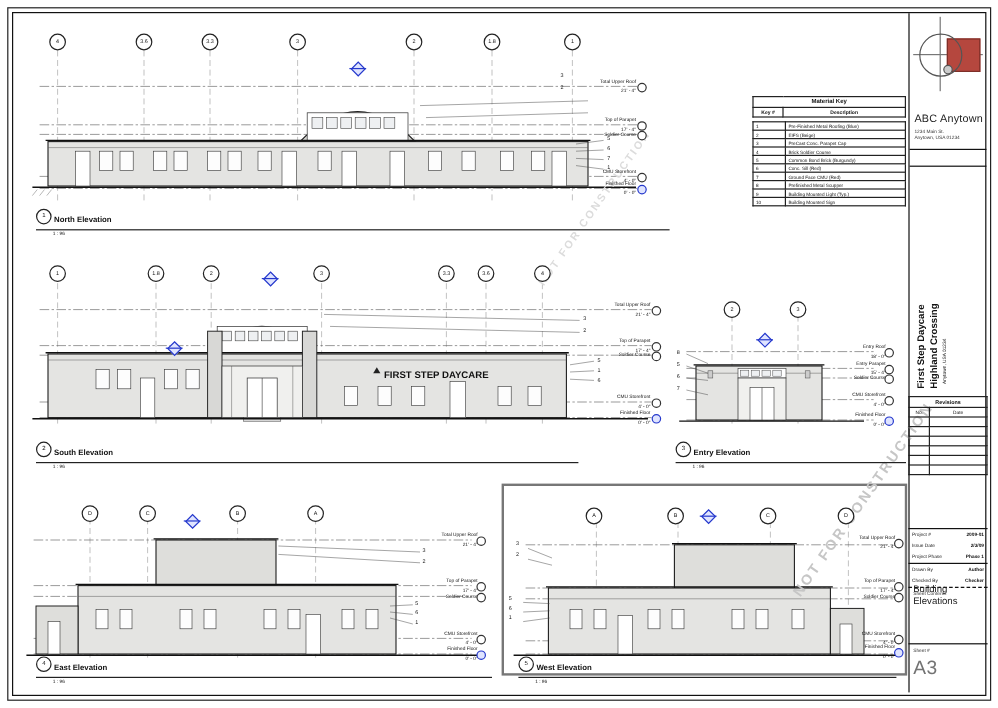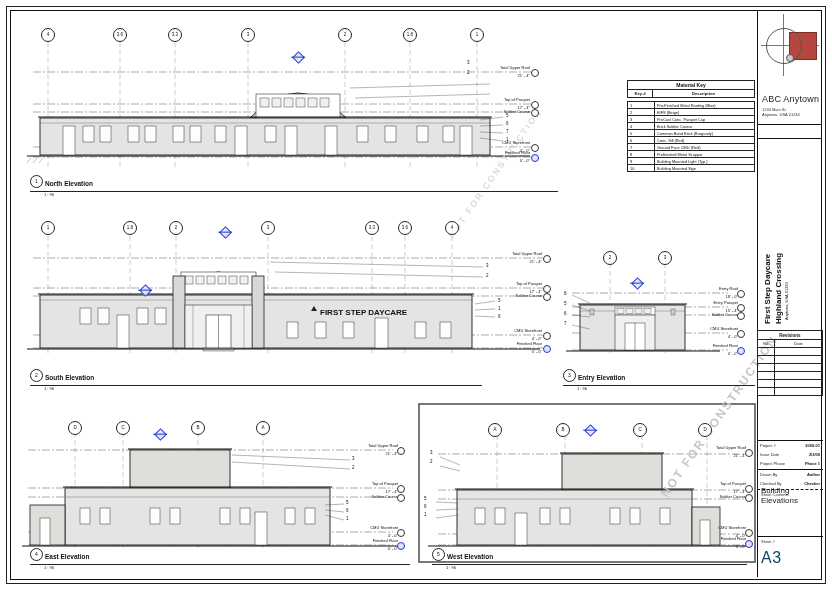--- a/index.html
+++ b/index.html
@@ -38,21 +38,21 @@
   .paddr{font-size:4px;margin-top:4px;line-height:6px;}
   .rev{position:absolute;left:757px;top:330px;width:66px;z-index:3;}
   .rev table{width:66px;}
   .rev td{border:0.6px solid #222;font-size:4px;height:7px;text-align:center;padding:0;}
   .rev .rtitle{font-weight:700;font-size:4.5px;height:8px;}
   .inf{position:absolute;left:757px;width:66px;display:flex;justify-content:space-between;font-size:4px;line-height:9px;z-index:3;}
   .inf .lab{padding-left:3px;color:#222;}
   .inf .val{padding-right:3px;font-weight:700;}
   .contents{position:absolute;left:761px;top:486px;width:58px;font-size:8px;line-height:10px;color:#222;z-index:3;}
   .slab{position:absolute;left:761px;font-size:4px;color:#333;z-index:3;}
-  .sheetnum{position:absolute;left:761px;top:549px;font-size:16px;letter-spacing:0.5px;color:#0c4a6e;z-index:3;}
+  .sheetnum{position:absolute;left:761px;top:549px;font-size:16px;letter-spacing:0.5px;color:#737373;z-index:3;}
   .wm{position:absolute;color:#c6c6c6;font-weight:700;letter-spacing:2px;white-space:nowrap;z-index:2;pointer-events:none;}
   .viewport{position:absolute;z-index:1;}
   .sel{border:2.4px solid #777;z-index:2;}
   svg{position:absolute;left:0;top:0;}
   .logo-circle{position:absolute;left:766px;top:28px;width:34px;height:34px;border:1px solid #555;border-radius:50%;z-index:4;background:transparent;}
   .logo-square{position:absolute;left:789px;top:32px;width:26px;height:26px;background:#b5473e;border:0.8px solid #7e2f28;z-index:3;}
   .logo-dot{position:absolute;left:786px;top:54px;width:6px;height:6px;border:0.8px solid #555;border-radius:50%;background:#ccc;z-index:5;}
   .logo-vline{position:absolute;left:783px;top:14px;width:0;height:62px;border-left:0.8px solid #777;z-index:2;}
   .logo-hline{position:absolute;left:761px;top:45px;width:58px;height:0;border-top:0.8px solid #777;z-index:2;}
 </style>

